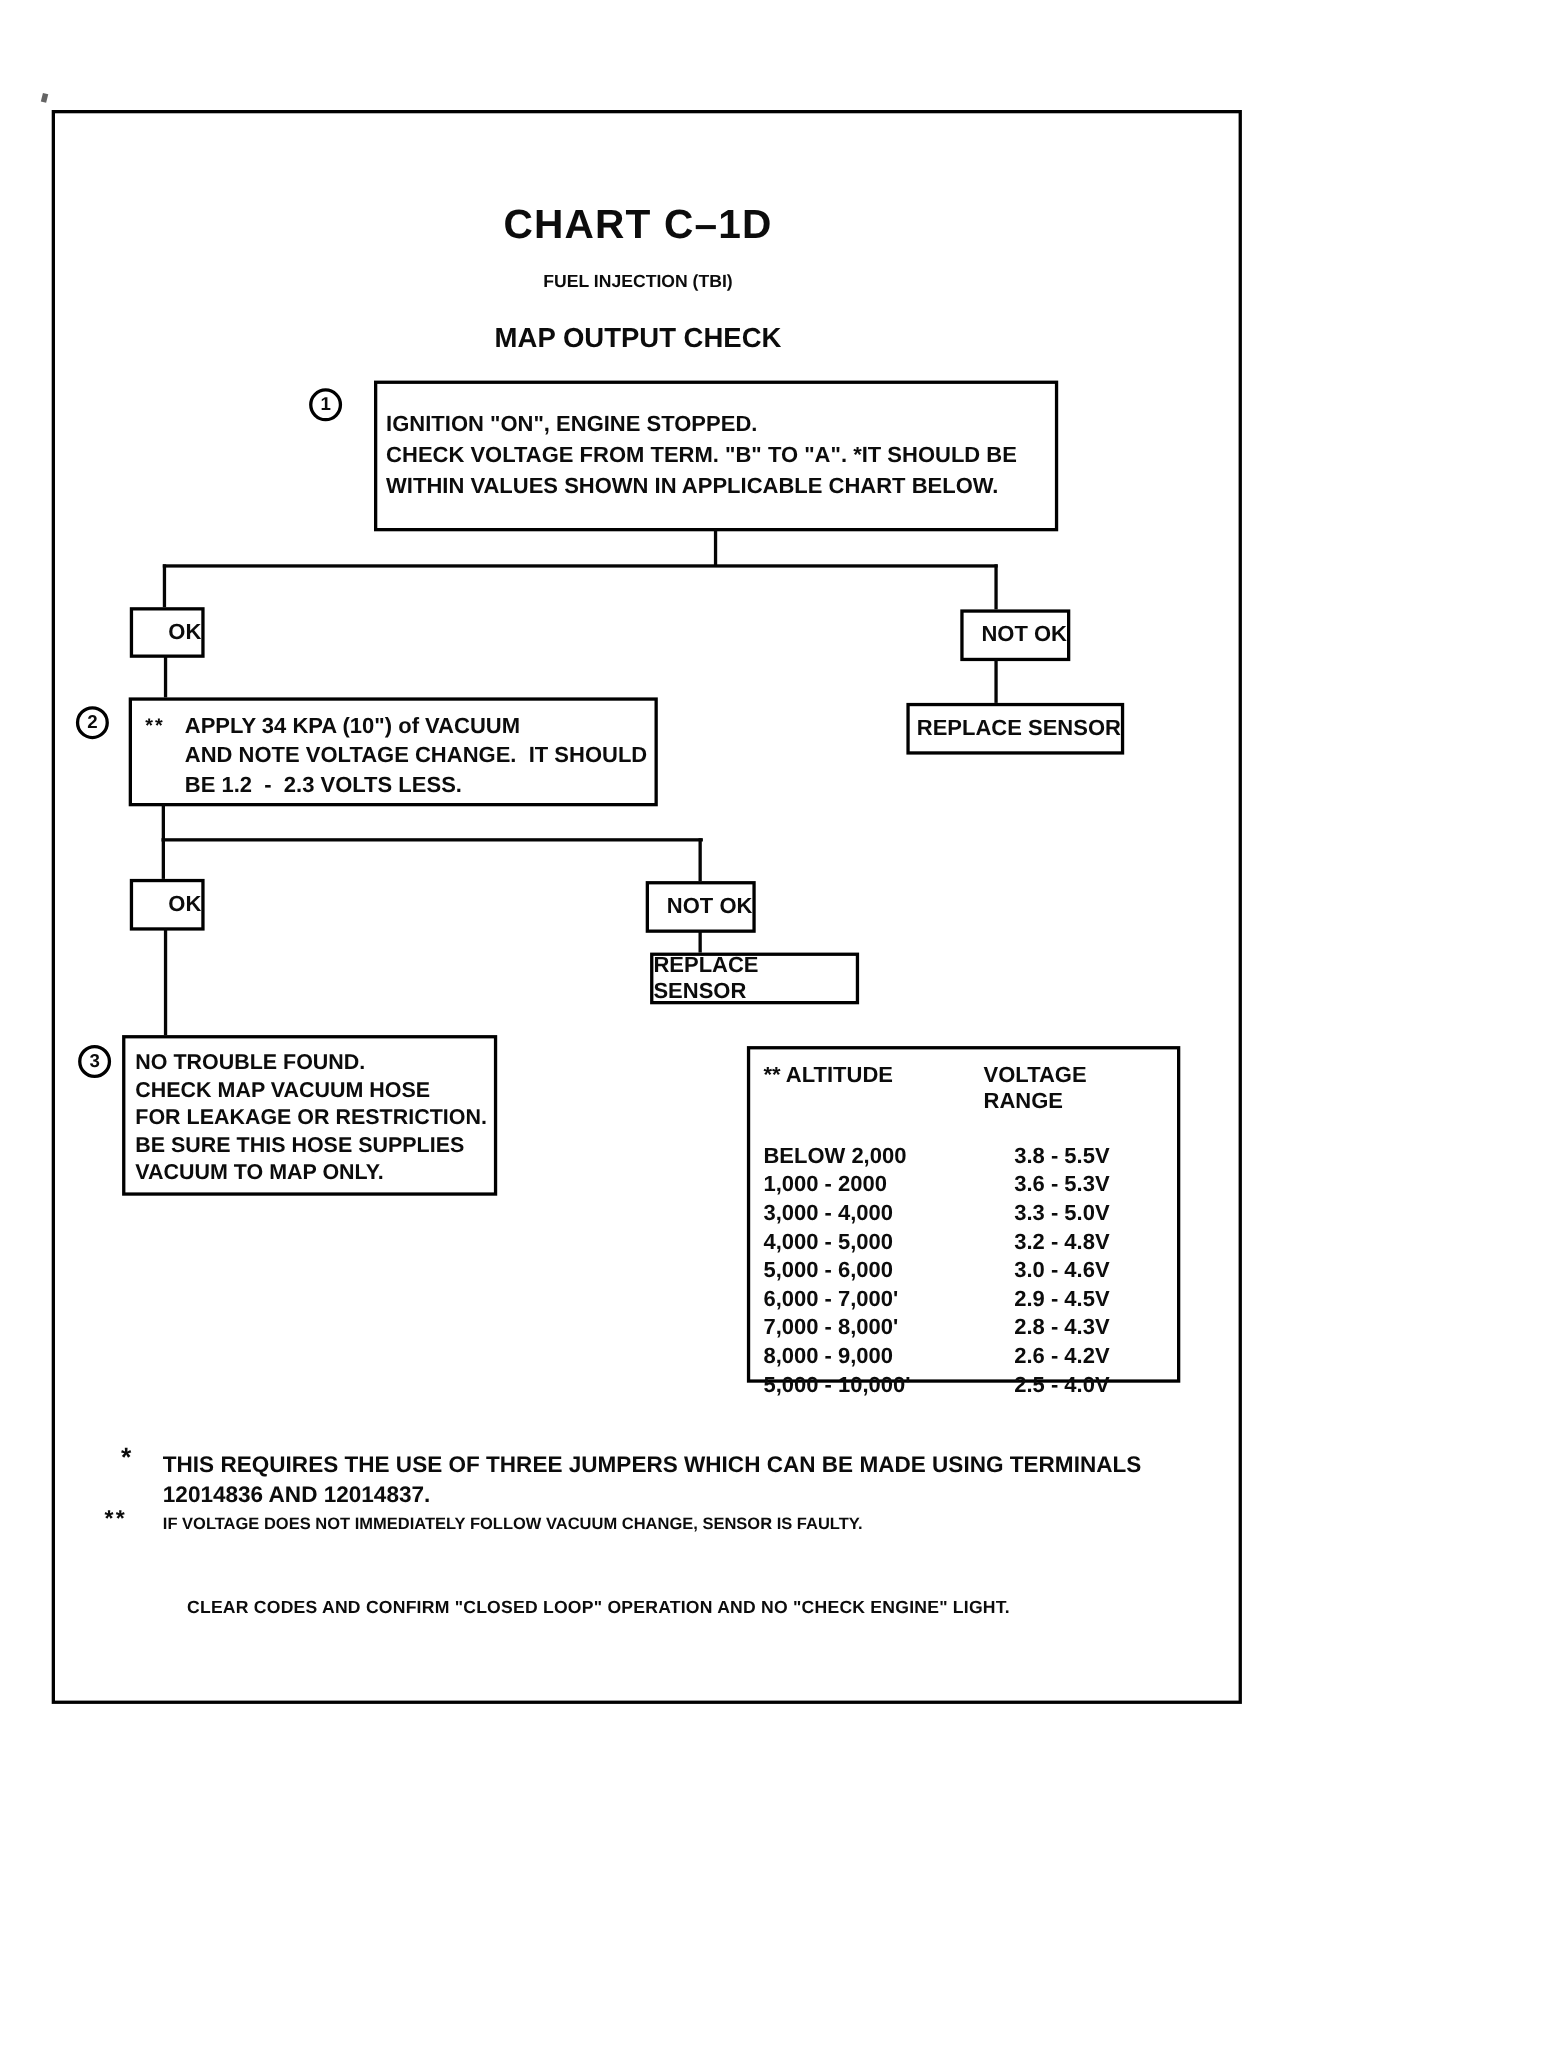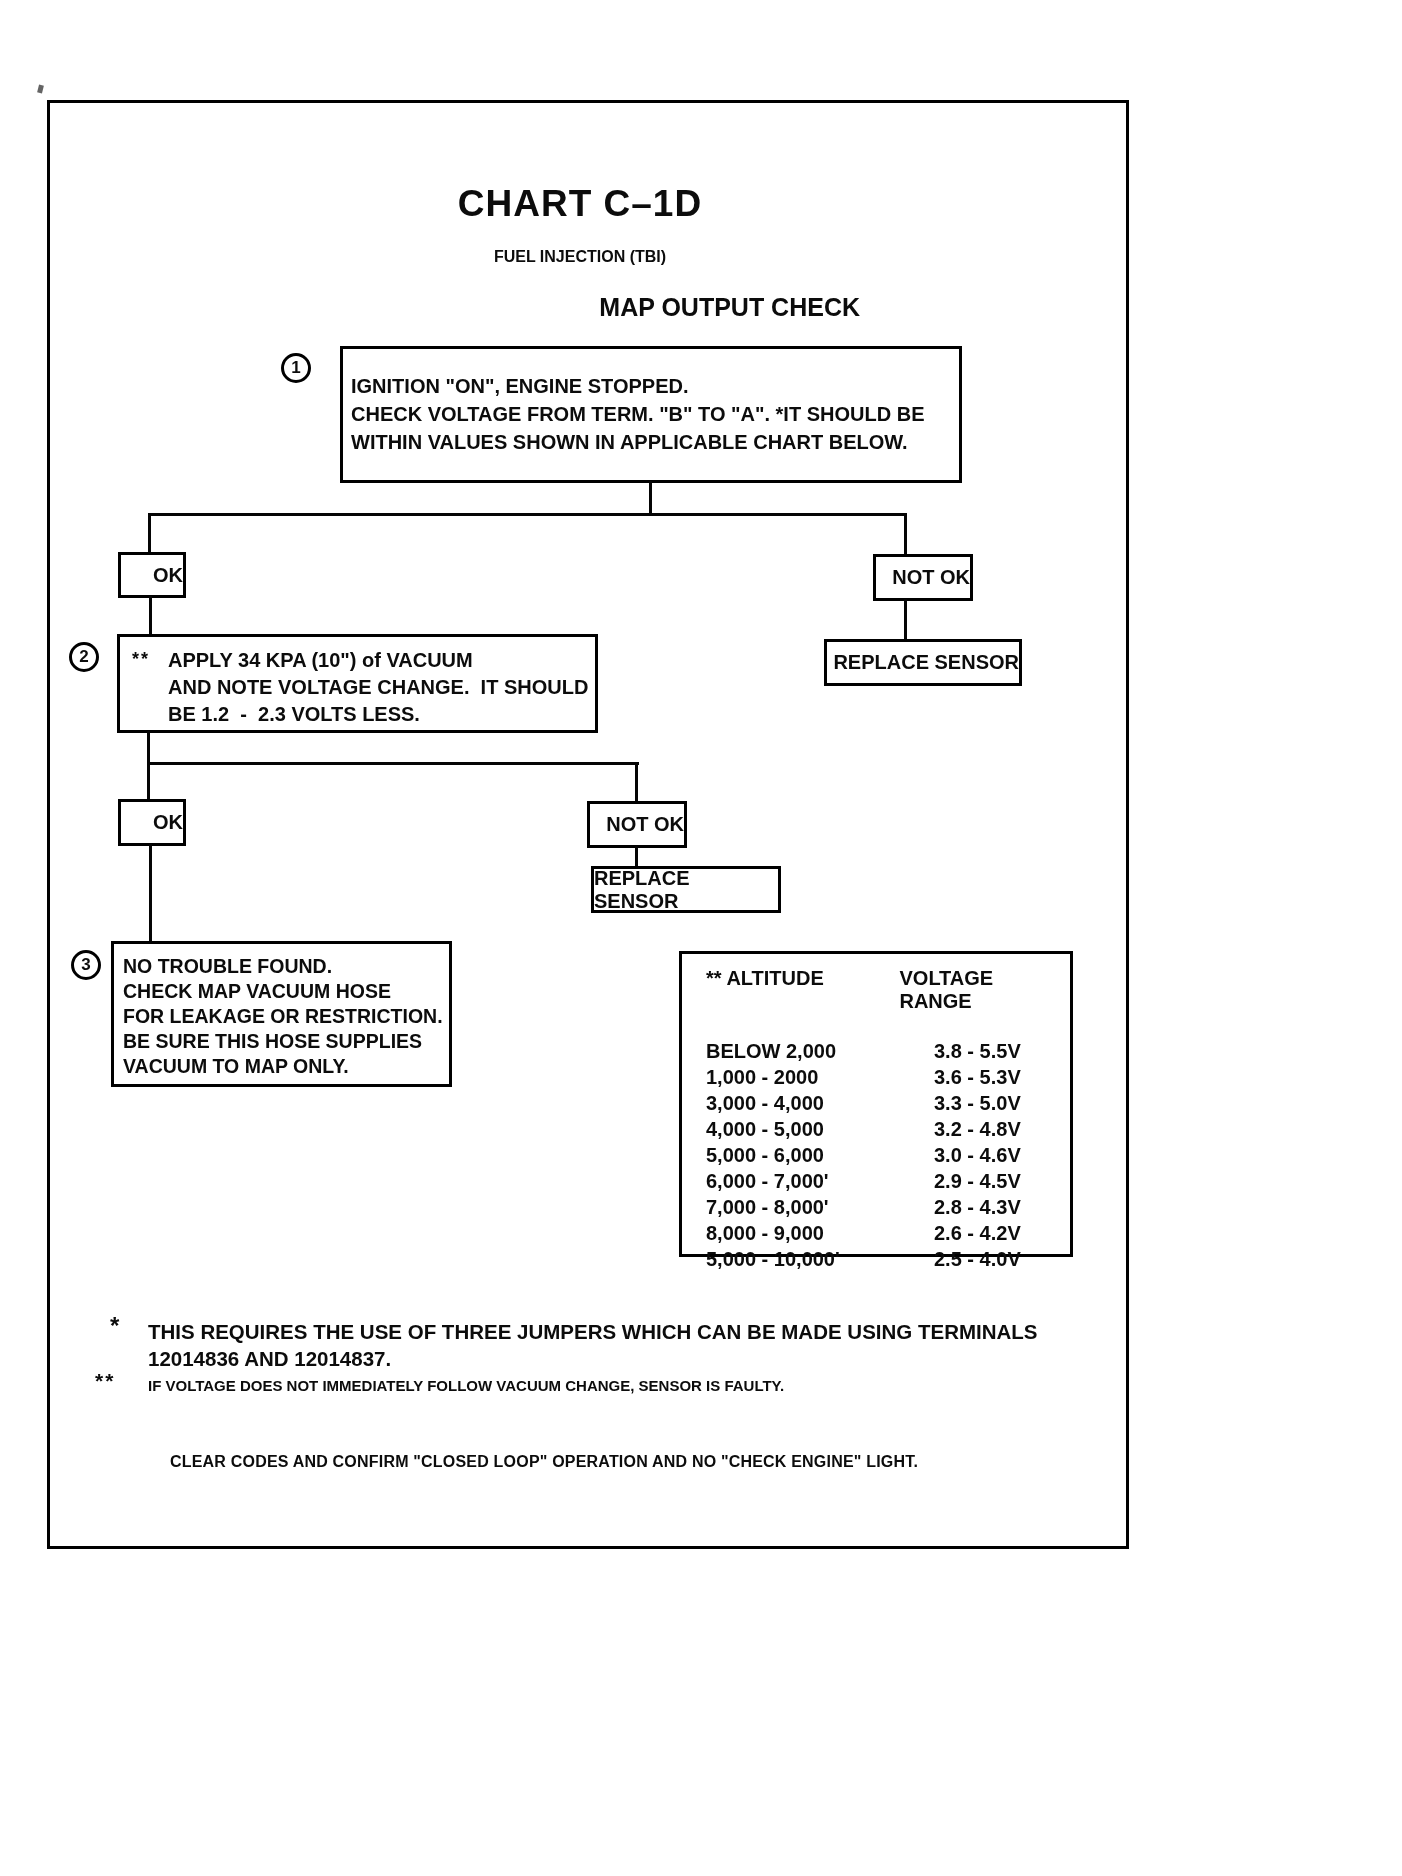--- a/index.html
+++ b/index.html
@@ -30,21 +30,21 @@
     opacity: .7;
   }
   .title {
     position: absolute;
     left: 300px; top: 155px; width: 560px;
     text-align: center;
     font-size: 37px;
     letter-spacing: 1px;
   }
   .subtitle1 { position: absolute; left: 300px; top: 220px; width: 560px; text-align: center; font-size: 16px; }
-  .subtitle2 { position: absolute; left: 300px; top: 265px; width: 560px; text-align: right; font-size: 25px; }
+  .subtitle2 { position: absolute; left: 300px; top: 265px; width: 560px; text-align: center; font-size: 25px; }
 
   .fbox {
     position: absolute;
     border: 3px solid #000;
     background: #fff;
     box-sizing: border-box;
     font-size: 20px;
     line-height: 28px;
     white-space: pre-wrap;
   }
@@ -81,21 +81,21 @@
   
   .box3 { left: 111px; top: 913px; width: 341px; height: 146px; padding: 10px 6px 0 9px; font-size: 19.5px; line-height: 25px; }
 
   
   .alt-table {
     position: absolute;
     left: 679px; top: 923px;
     width: 394px; height: 306px;
     border: 3px solid #000;
     box-sizing: border-box;
-    padding: 13px 14px 0 24px;
+    padding: 13px 14px 0 12px;
     font-size: 20px;
   }
   .t-head { display: flex; }
   .t-head .t-alt { width: 212px; }
   .t-rows { margin-top: 25px; }
   .t-row { display: flex; height: 26px; line-height: 26px; }
   .t-row .t-alt { width: 228px; }
 
   
   .fn-star-marker { position: absolute; left: 110px; top: 1284px; font-size: 24px; }

